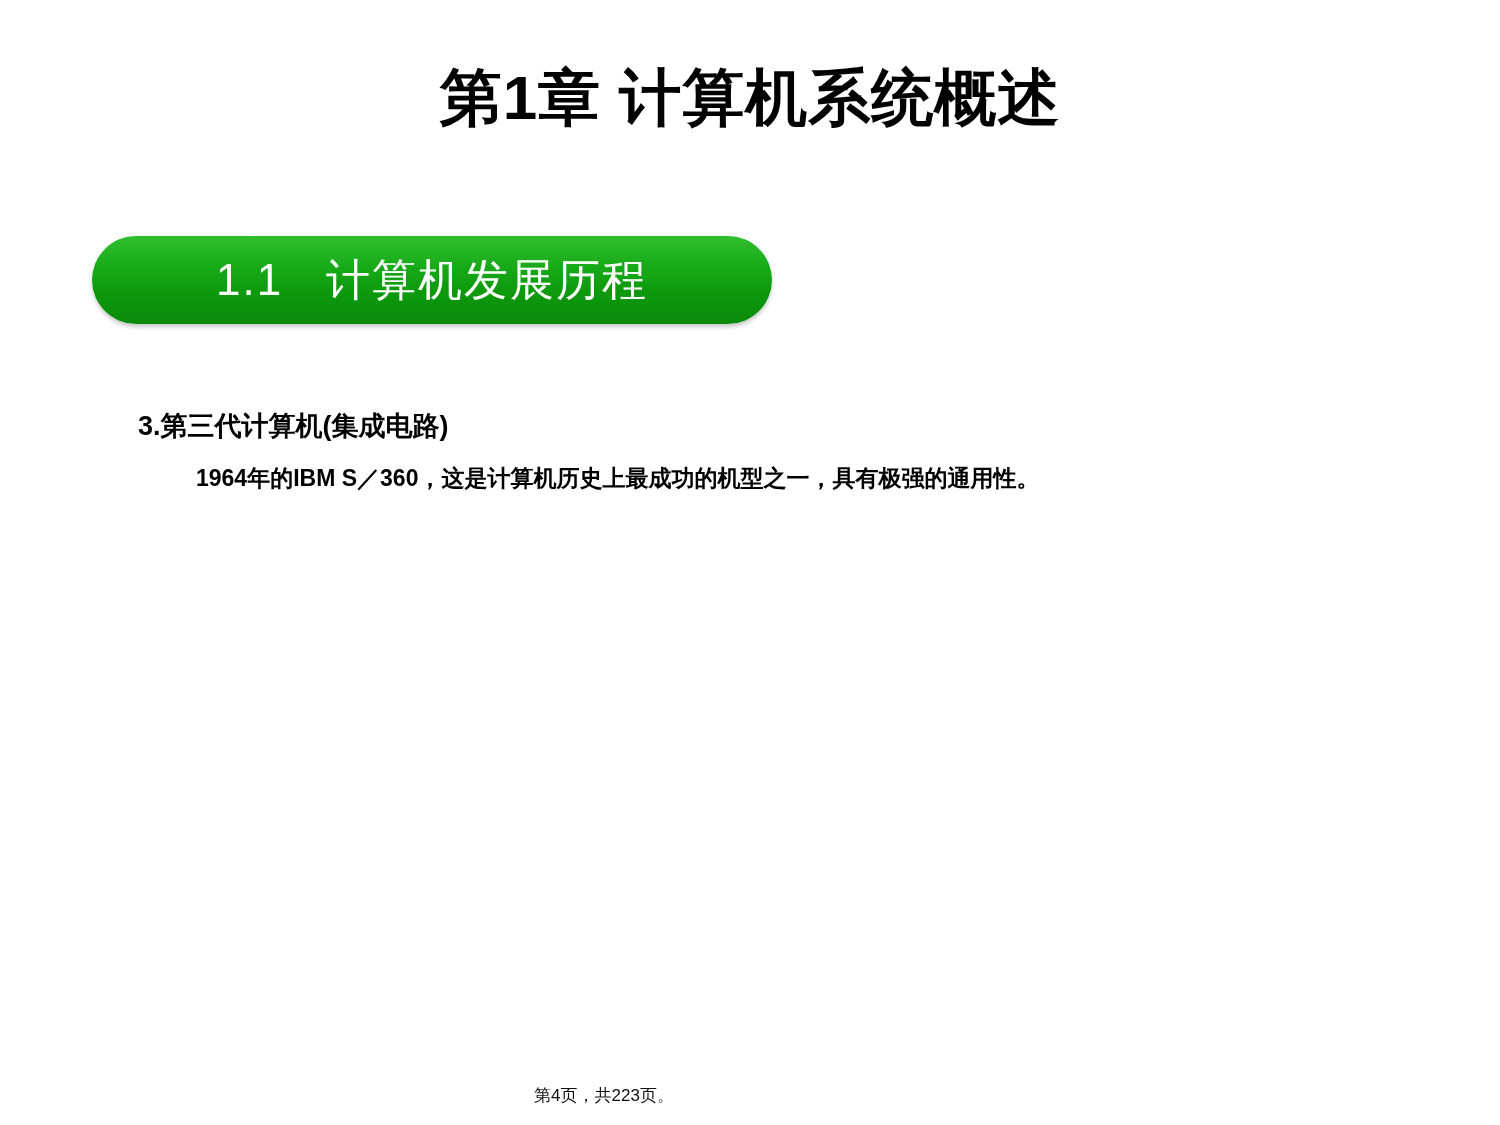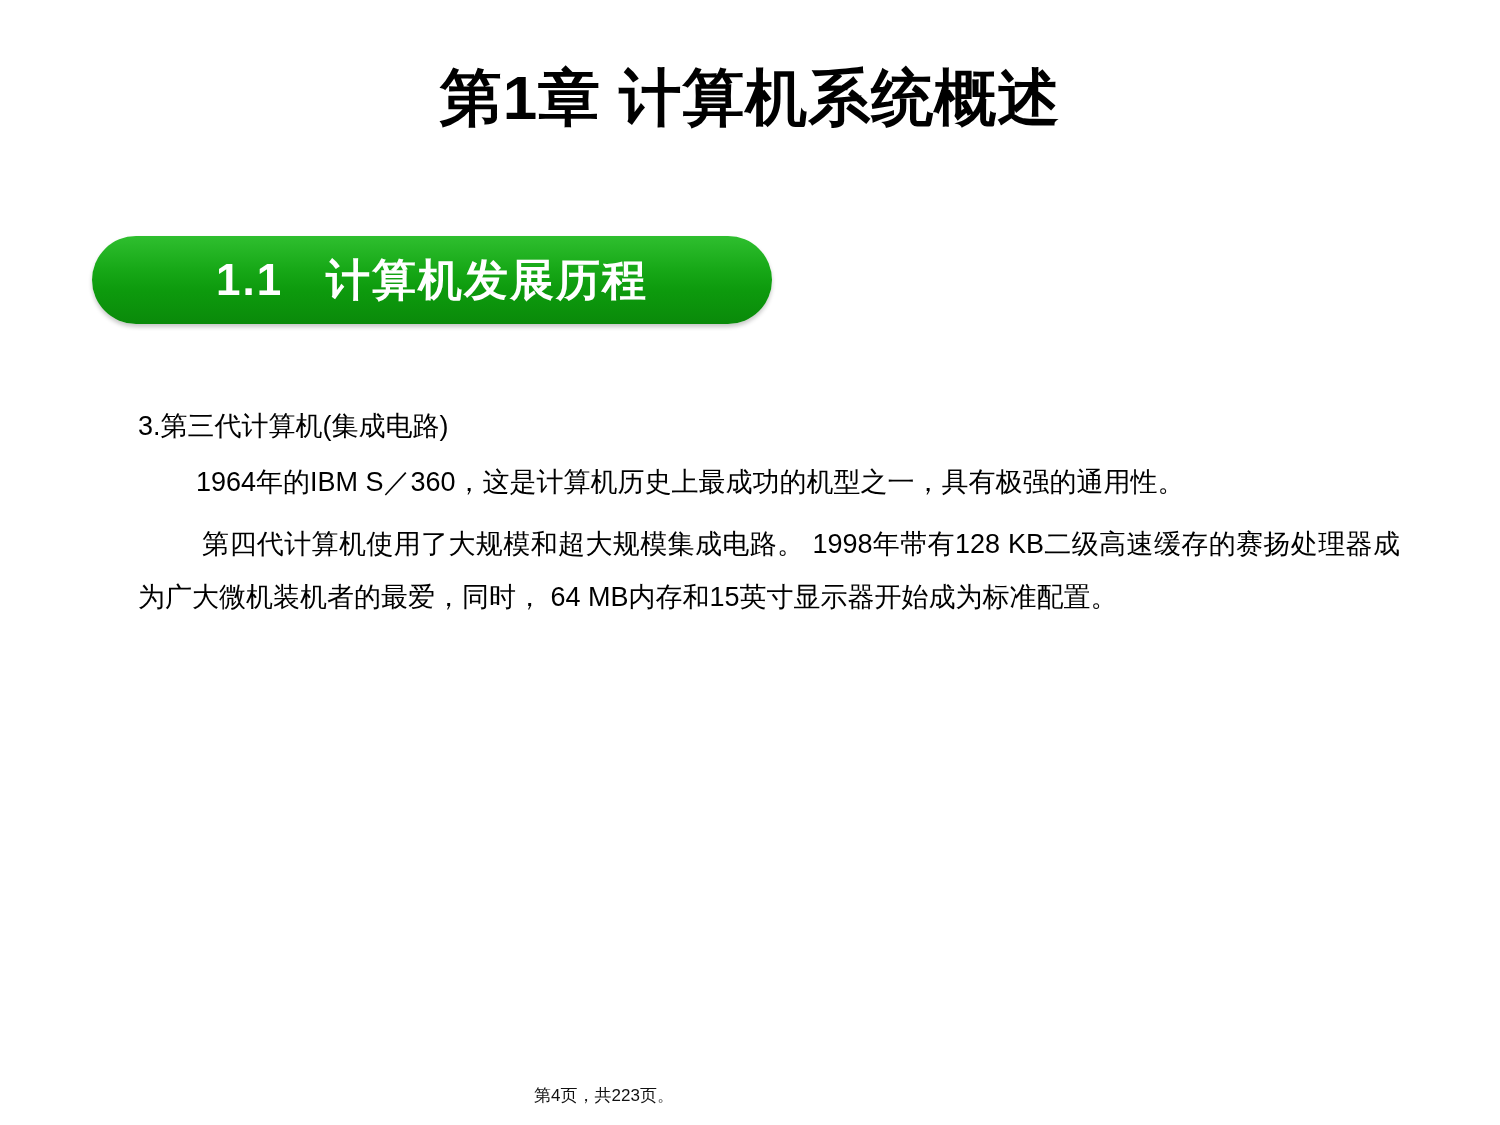--- a/index.html
+++ b/index.html
@@ -40,39 +40,40 @@
     height: 88px;
     border-radius: 48px;
     background: linear-gradient(to bottom, #2fbf2f 0%, #17a817 38%, #0d9a0d 62%, #0a8a0a 100%);
     box-shadow: 0 3px 4px rgba(0,0,0,0.22);
     display: flex;
     align-items: center;
     justify-content: center;
   }
   .section-pill-label {
     font-size: 44px;
-    font-weight: bold;
+    font-weight: normal;
     color: #ffffff;
     letter-spacing: 2px;
     white-space: pre;
   }
   .body-area {
     position: absolute;
     left: 138px;
     top: 400px;
     width: 1262px;
+    font-weight: bold;
   }
   .item-head {
     font-size: 27px;
     line-height: 1.55;
     margin-top: 6px;
     white-space: pre;
   }
   .item-para {
-    font-size: 27px;
+    font-size: 23px;
     line-height: 1.95;
     text-indent: 58px;
     margin-top: 8px;
   }
   .para-wrap {
     font-size: 27px;
     line-height: 1.95;
     text-indent: 64px;
     margin-top: 10px;
     text-align: justify;
@@ -98,19 +99,18 @@
     <span class="section-pill-label">1.1   计算机发展历程</span>
   </div>
 
   <div class="body-area">
 
     <div class="item-head">3.第三代计算机(集成电路)</div>
 
     <div class="item-para">1964年的IBM S／360，这是计算机历史上最成功的机型之一，具有极强的通用性。</div>
 
 
-    <div class="para-wrap">第四代计算机使用了大规模和超大规模集成电路。 1998年带有128 KB二级高速缓存的赛扬处理器成为广大微机装机者的最爱，同时， 64 MB内存和15英寸显示器开始成为标准配置。</div>
 
   </div>
 
   <div class="footer">第4页，共223页。</div>
 
 </div>
 
 </body></html>

